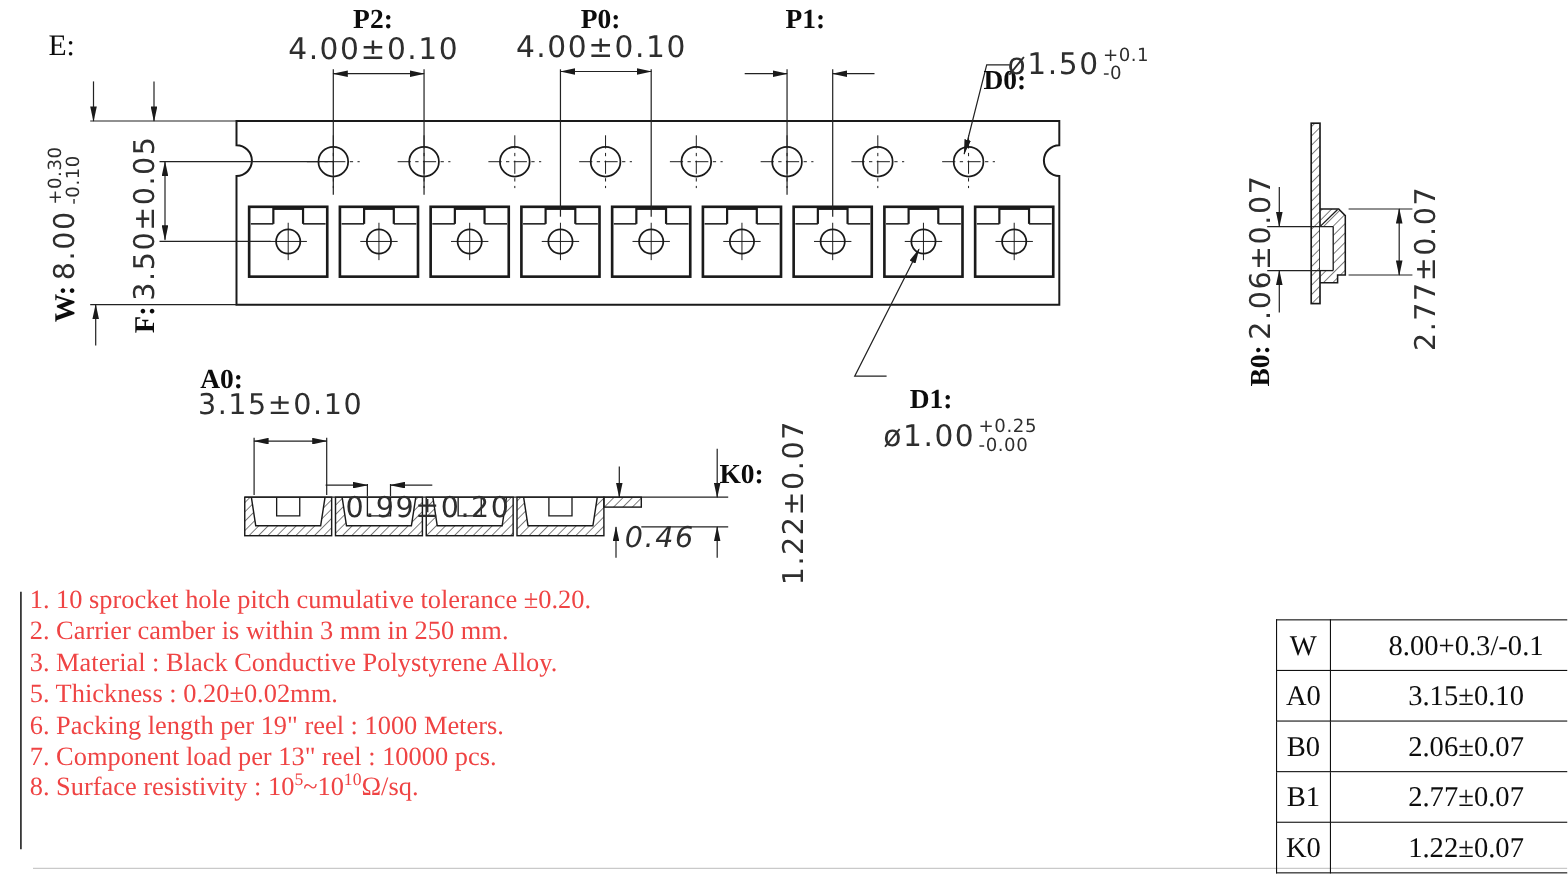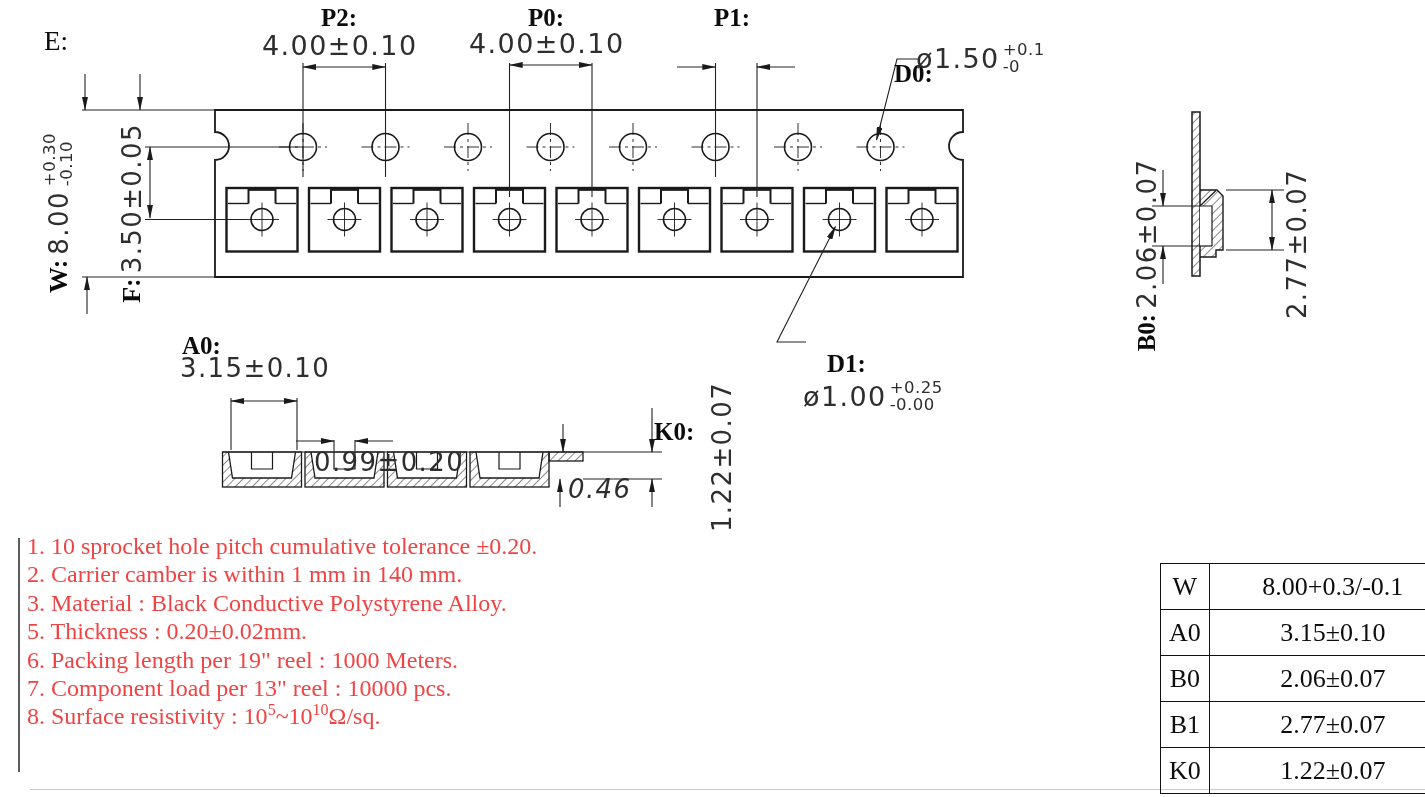--- a/index.html
+++ b/index.html
@@ -312,21 +312,21 @@
     <span class="lbl" style="font-size:25px;">B0:</span>
     <span class="val sm">2.06±0.07</span>
   </div>
 
   <div class="ov rot" style="left:1203px;top:228px;width:188px;height:32px;">
     <span class="val sm">2.77±0.07</span>
   </div>
 
   <div class="notes">
     <p>1. 10 sprocket hole pitch cumulative tolerance ±0.20.</p>
-    <p>2. Carrier camber is within 1 mm in 140 mm.</p>
+    <p>2. Carrier camber is within 3 mm in 250 mm.</p>
     <p>3. Material : Black Conductive Polystyrene Alloy.</p>
     <p>5. Thickness : 0.20±0.02mm.</p>
     <p>6. Packing length per 19" reel : 1000 Meters.</p>
     <p>7. Component load per 13" reel : 10000 pcs.</p>
     <p><span>8. Surface resistivity : 10</span><span class="sup">5</span><span>~10</span><span class="sup">10</span><span>Ω/sq.</span></p>
   </div>
 
   <table class="spec">
     <tbody>
       <tr>

